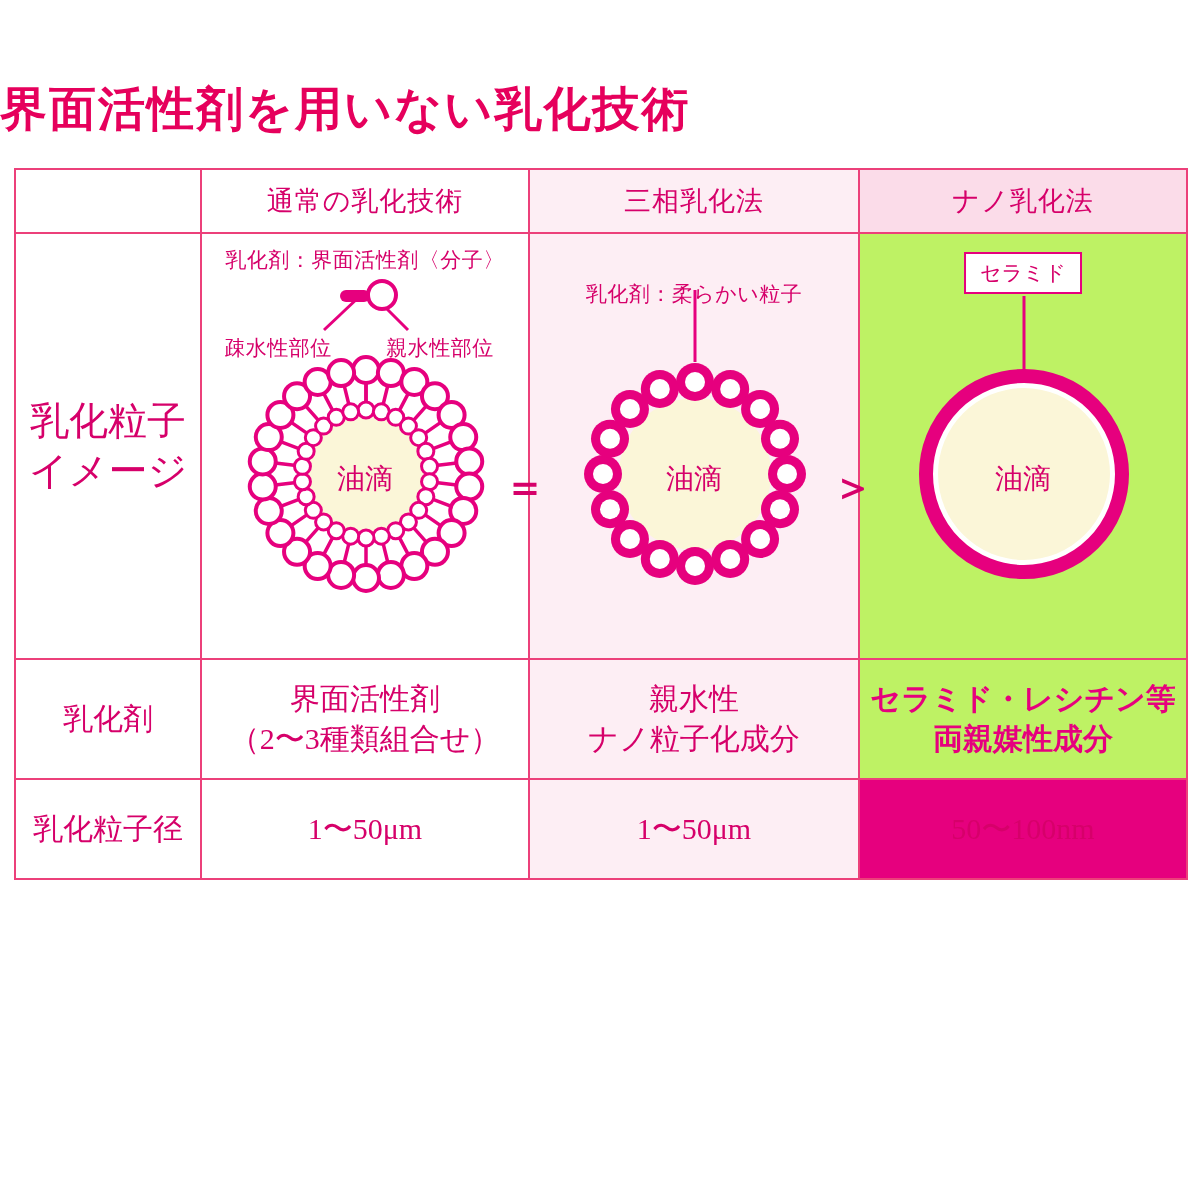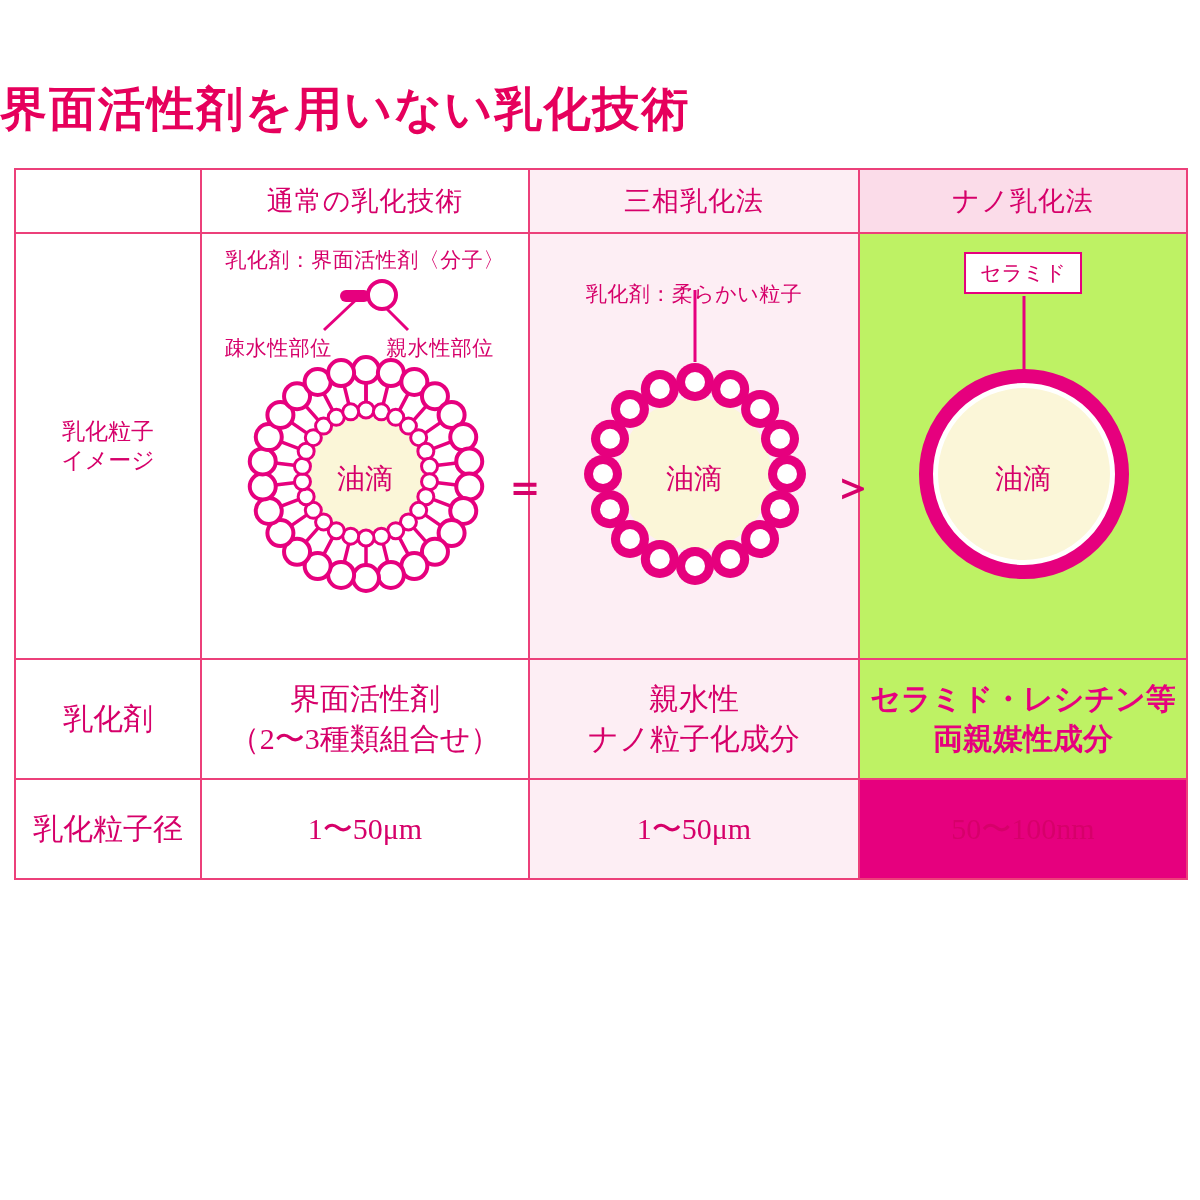--- a/index.html
+++ b/index.html
@@ -55,21 +55,21 @@
   .col-b { width: 330px; }
   .col-c { width: 328px; }
 
   .hdr { height: 62px; font-size: 27px; letter-spacing: 1px; }
   .hdr-blank { background: #ffffff; }
   .hdr-a { background: #ffffff; }
   .hdr-b { background: #fdeef4; }
   .hdr-c { background: #fbdce9; }
 
   .row-label {
-    font-size: 23px;
+    font-size: 39px;
     line-height: 1.28;
     color: #d6006a;
     background: #ffffff;
   }
 
   .cell-a { background: #ffffff; }
   .cell-b { background: #fdeef4; }
   .cell-c { background: #bef264; }
   .cell-c-strong { background: #e6007e; color: #ffffff; }
 

